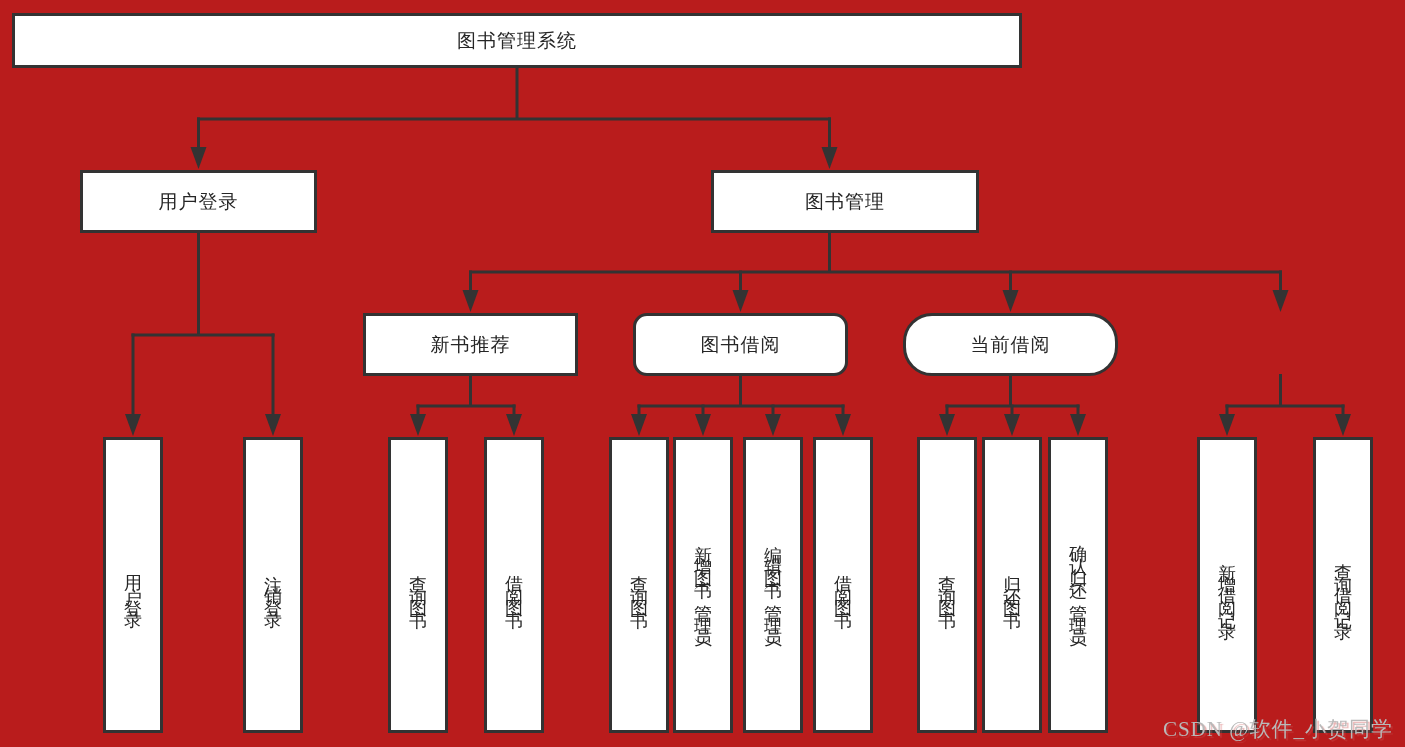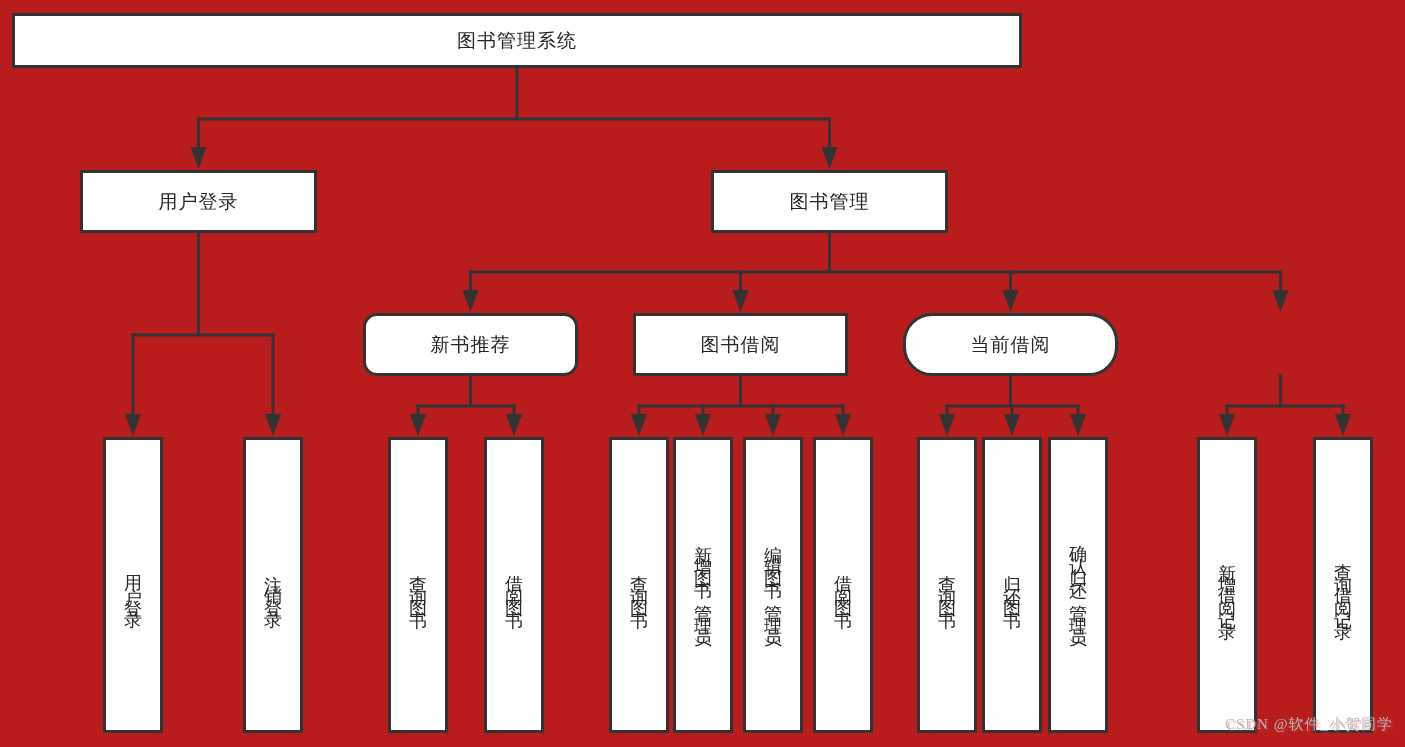--- a/index.html
+++ b/index.html
@@ -40,21 +40,21 @@
     font-size:18px;
     color:#262626;
     letter-spacing:12px;
     line-height:1;
     white-space:nowrap;
   }
   #watermark{
     position:absolute;
     right:12px;top:715px;
     z-index:3;
-    font-size:15px;
+    font-size:21px;
     color:#b9b9b9;
     letter-spacing:1px;
     text-shadow:2px 2px 1px rgba(207,79,79,0.45);
     white-space:nowrap;
   }
 </style>
 </head>
 <body>
 
 <div id="canvas">
@@ -126,28 +126,28 @@
     </g>
   </svg>
 
   <div class="node" style="left:12px;top:13px;width:1010px;height:55px;">
     <span class="hlabel">图书管理系统</span>
   </div>
 
   <div class="node" style="left:80px;top:170px;width:237px;height:63px;">
     <span class="hlabel">用户登录</span>
   </div>
-  <div class="node" style="left:711px;top:170px;width:237px;height:63px;">
+  <div class="node" style="left:711px;top:170px;width:268px;height:63px;">
     <span class="hlabel">图书管理</span>
   </div>
 
-  <div class="node" style="left:363px;top:313px;width:215px;height:63px;border-radius:14px;">
+  <div class="node" style="left:363px;top:313px;width:215px;height:63px;">
     <span class="hlabel">新书推荐</span>
   </div>
-  <div class="node" style="left:633px;top:313px;width:215px;height:63px;">
+  <div class="node" style="left:633px;top:313px;width:215px;height:63px;border-radius:14px;">
     <span class="hlabel">图书借阅</span>
   </div>
   <div class="node" style="left:903px;top:313px;width:215px;height:63px;border-radius:29px;">
     <span class="hlabel">当前借阅</span>
   </div>
 
   <div class="leaf" style="left:103px;">
     <span class="vlabel">用户登录</span>
   </div>
   <div class="leaf" style="left:243px;">

